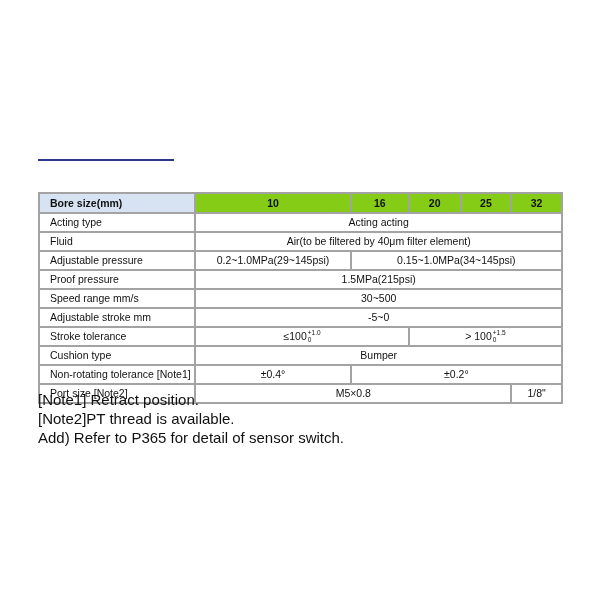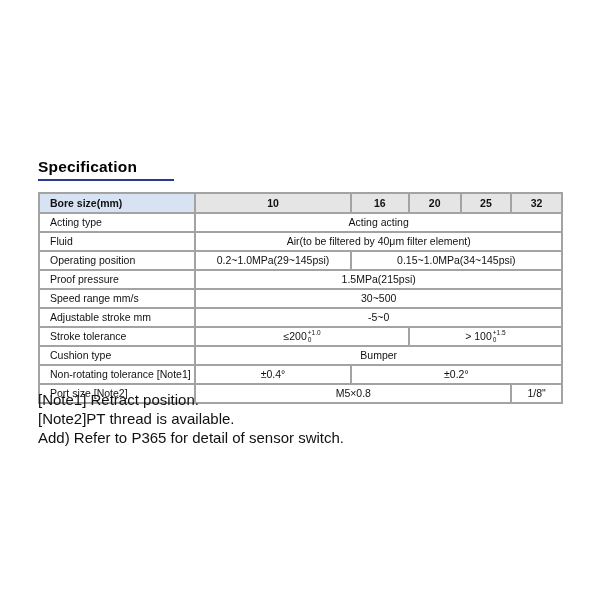--- a/index.html
+++ b/index.html
@@ -57,21 +57,21 @@
   }
   td.label {
     text-align: left;
     padding-left: 5px;
     white-space: nowrap;
   }
   td.center {
     text-align: center;
   }
   tr.header td {
-    background: #e5e5e5;
+    background: #84cc16;
     font-weight: bold;
     height: 16px;
   }
   tr.header td.label {
     background: #d7e3f2;
   }
   .sup {
     display: inline-block;
     vertical-align: middle;
     font-size: 6.5px;
@@ -94,21 +94,20 @@
   .notes div {
     white-space: nowrap;
   }
 </style>
 </head>
 <body>
 
 <div class="page">
 
   <div class="title-wrap">
-    <div class="title">Specification</div>
     <div class="title-rule"></div>
   </div>
 
   <table class="spec">
     <colgroup>
       <col style="width:148px">
       <col style="width:147px">
       <col style="width:55px">
       <col style="width:49px">
       <col style="width:48px">
@@ -128,21 +127,21 @@
         <td class="label">Acting type</td>
         <td class="center" colspan="5">Acting acting</td>
       </tr>
 
       <tr>
         <td class="label">Fluid</td>
         <td class="center" colspan="5">Air(to be filtered by 40μm filter element)</td>
       </tr>
 
       <tr>
-        <td class="label">Operating position</td>
+        <td class="label">Adjustable pressure</td>
         <td class="center">0.2~1.0MPa(29~145psi)</td>
         <td class="center" colspan="4">0.15~1.0MPa(34~145psi)</td>
       </tr>
 
       <tr>
         <td class="label">Proof pressure</td>
         <td class="center" colspan="5">1.5MPa(215psi)</td>
       </tr>
 
 
@@ -151,21 +150,21 @@
         <td class="center" colspan="5">30~500</td>
       </tr>
 
       <tr>
         <td class="label">Adjustable stroke  mm</td>
         <td class="center" colspan="5">-5~0</td>
       </tr>
 
       <tr>
         <td class="label">Stroke tolerance</td>
-        <td class="center" colspan="2"><span>≤200</span><span class="sup"><span>+1.0</span><span>0</span></span></td>
+        <td class="center" colspan="2"><span>≤100</span><span class="sup"><span>+1.0</span><span>0</span></span></td>
         <td class="center" colspan="3"><span>&gt; 100</span><span class="sup"><span>+1.5</span><span>0</span></span></td>
       </tr>
 
       <tr>
         <td class="label">Cushion type</td>
         <td class="center" colspan="5">Bumper</td>
       </tr>
 
       <tr>
         <td class="label">Non-rotating tolerance [Note1]</td>

